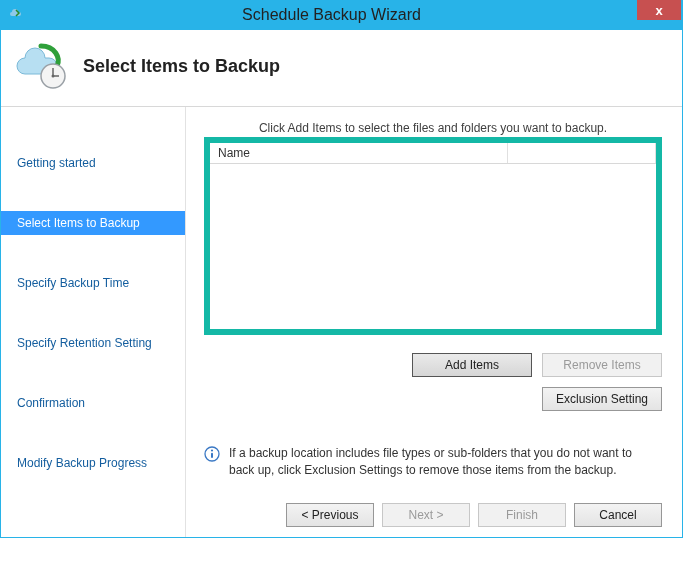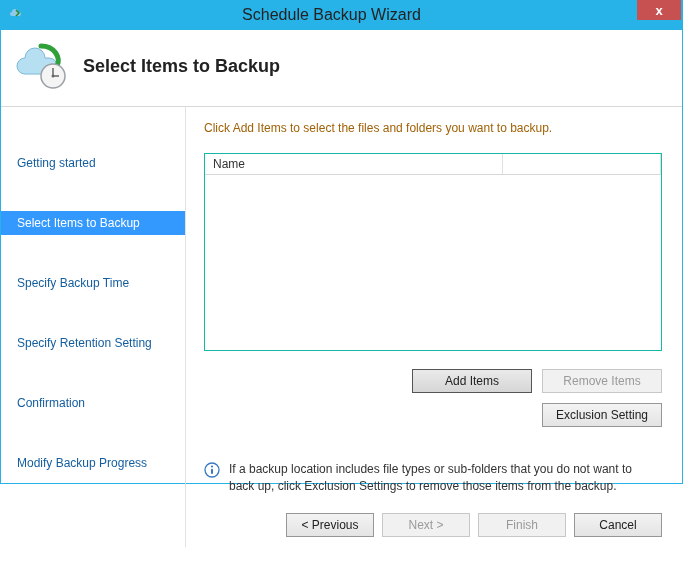--- a/index.html
+++ b/index.html
@@ -41,21 +41,21 @@
   justify-content: center;
   margin-right: 2px;
   margin-top: -10px;
   font-weight: bold;
   font-size: 13px;
   cursor: pointer;
 }
 .window-body {
   border: 1px solid #28b3e8;
   border-top: none;
-  height: 454px;
+  height: 508px;
   background: #fff;
   display: flex;
   flex-direction: column;
 }
 .header-section {
   display: flex;
   align-items: center;
   padding: 10px 12px 14px 10px;
   border-bottom: 1px solid #d8d8d8;
 }
@@ -90,25 +90,26 @@
   background: #3399ff;
   color: #fff;
 }
 .main-panel {
   flex: 1;
   padding: 14px 20px 10px 18px;
   display: flex;
   flex-direction: column;
 }
 .instr-text {
-  color: #a16207;
-  margin-bottom: 18px;
+  color: #404040;
+  margin-bottom: 2px;
+  text-align: center;
 }
 .list-box {
-  border: 1px solid #14b8a6;
+  border: 6px solid #14b8a6;
   height: 198px;
   background: #fff;
 }
 .list-header {
   display: flex;
   border-bottom: 1px solid #d8d8d8;
   background: #fff;
 }
 .list-header-col {
   padding: 3px 8px;

